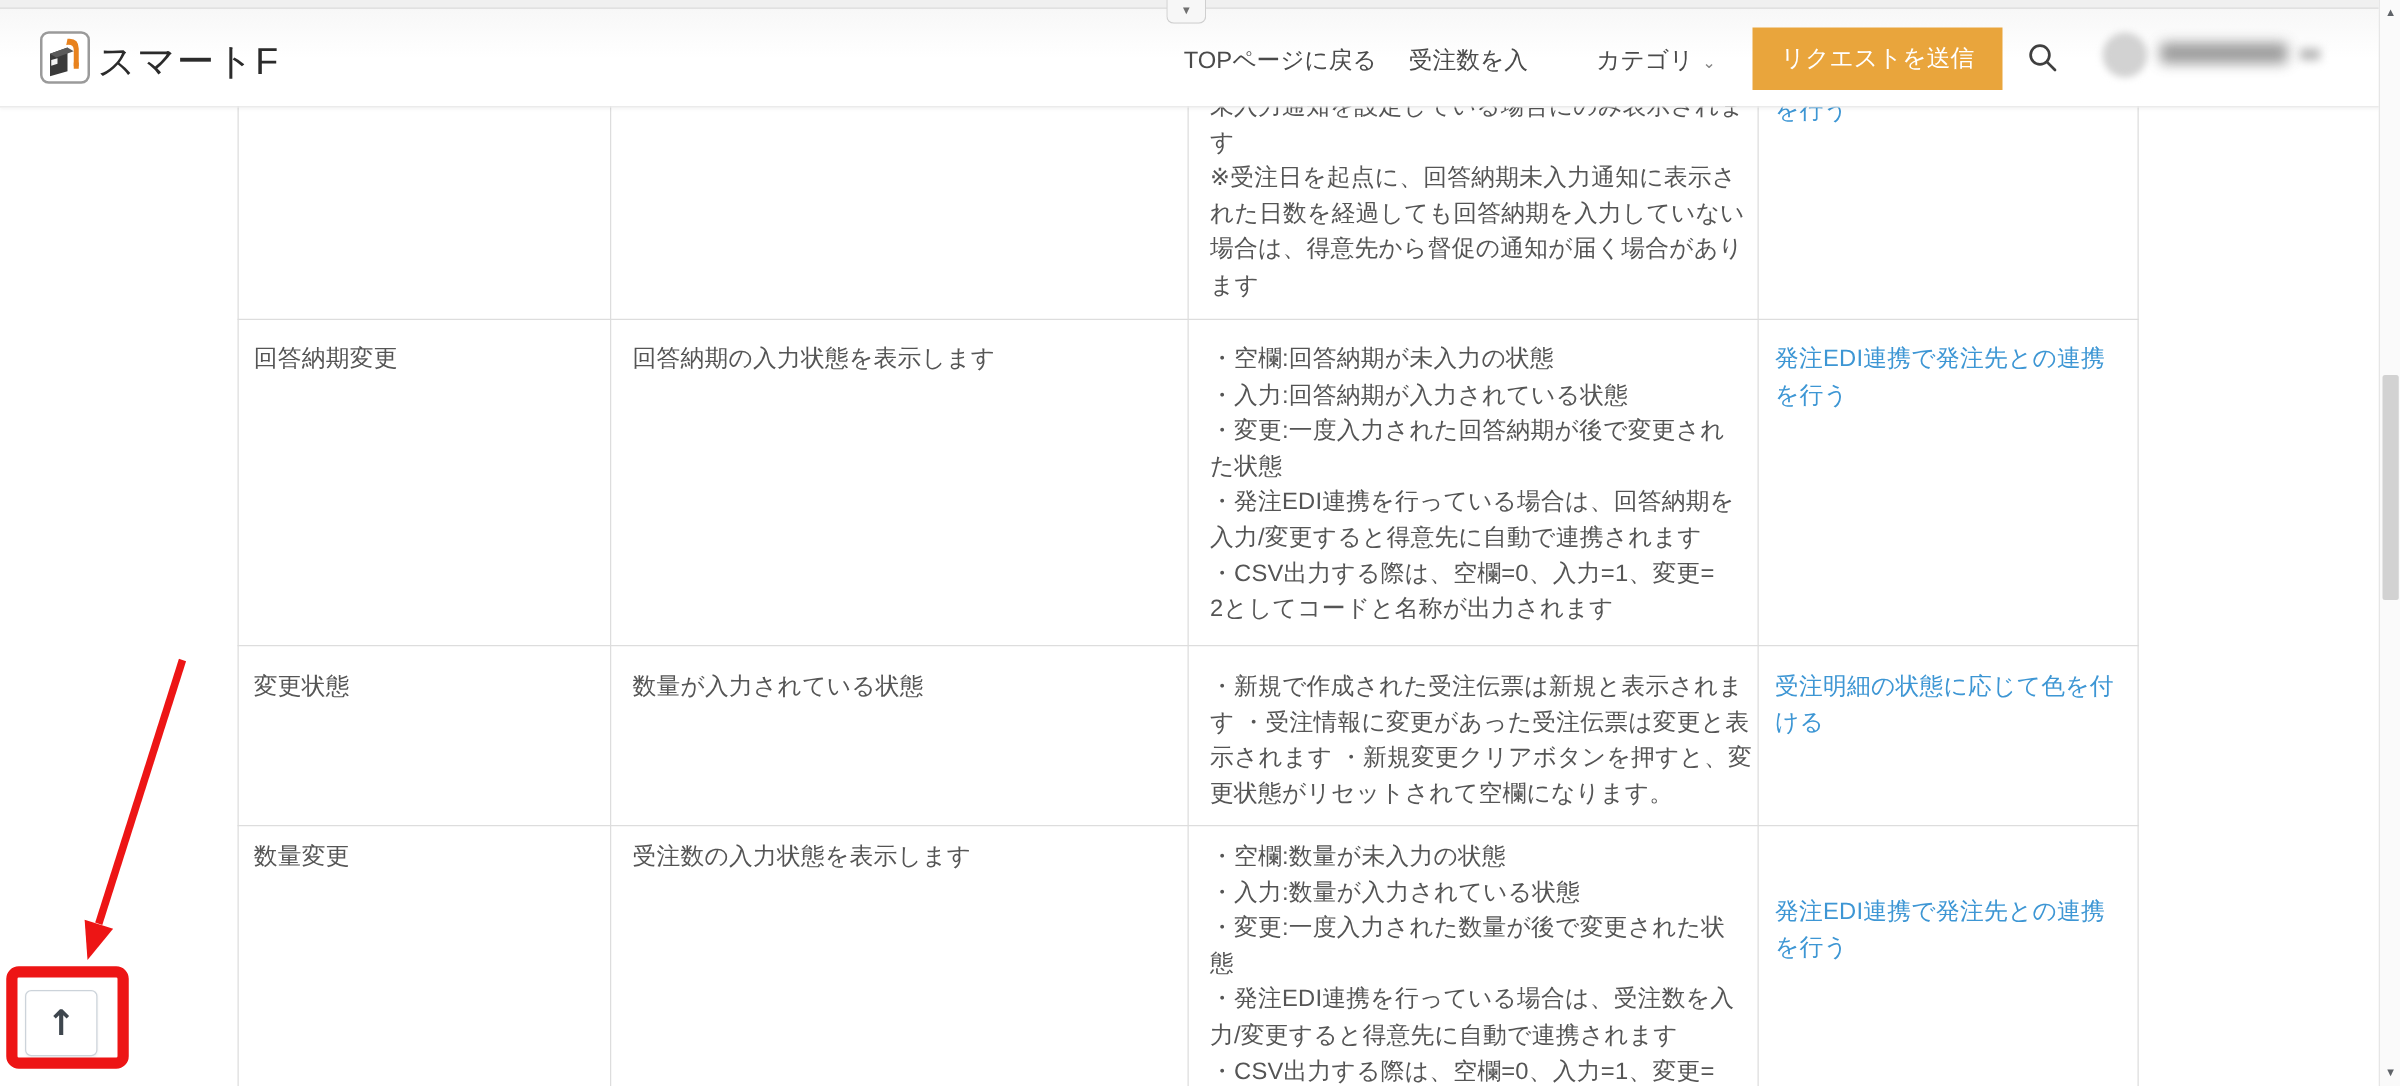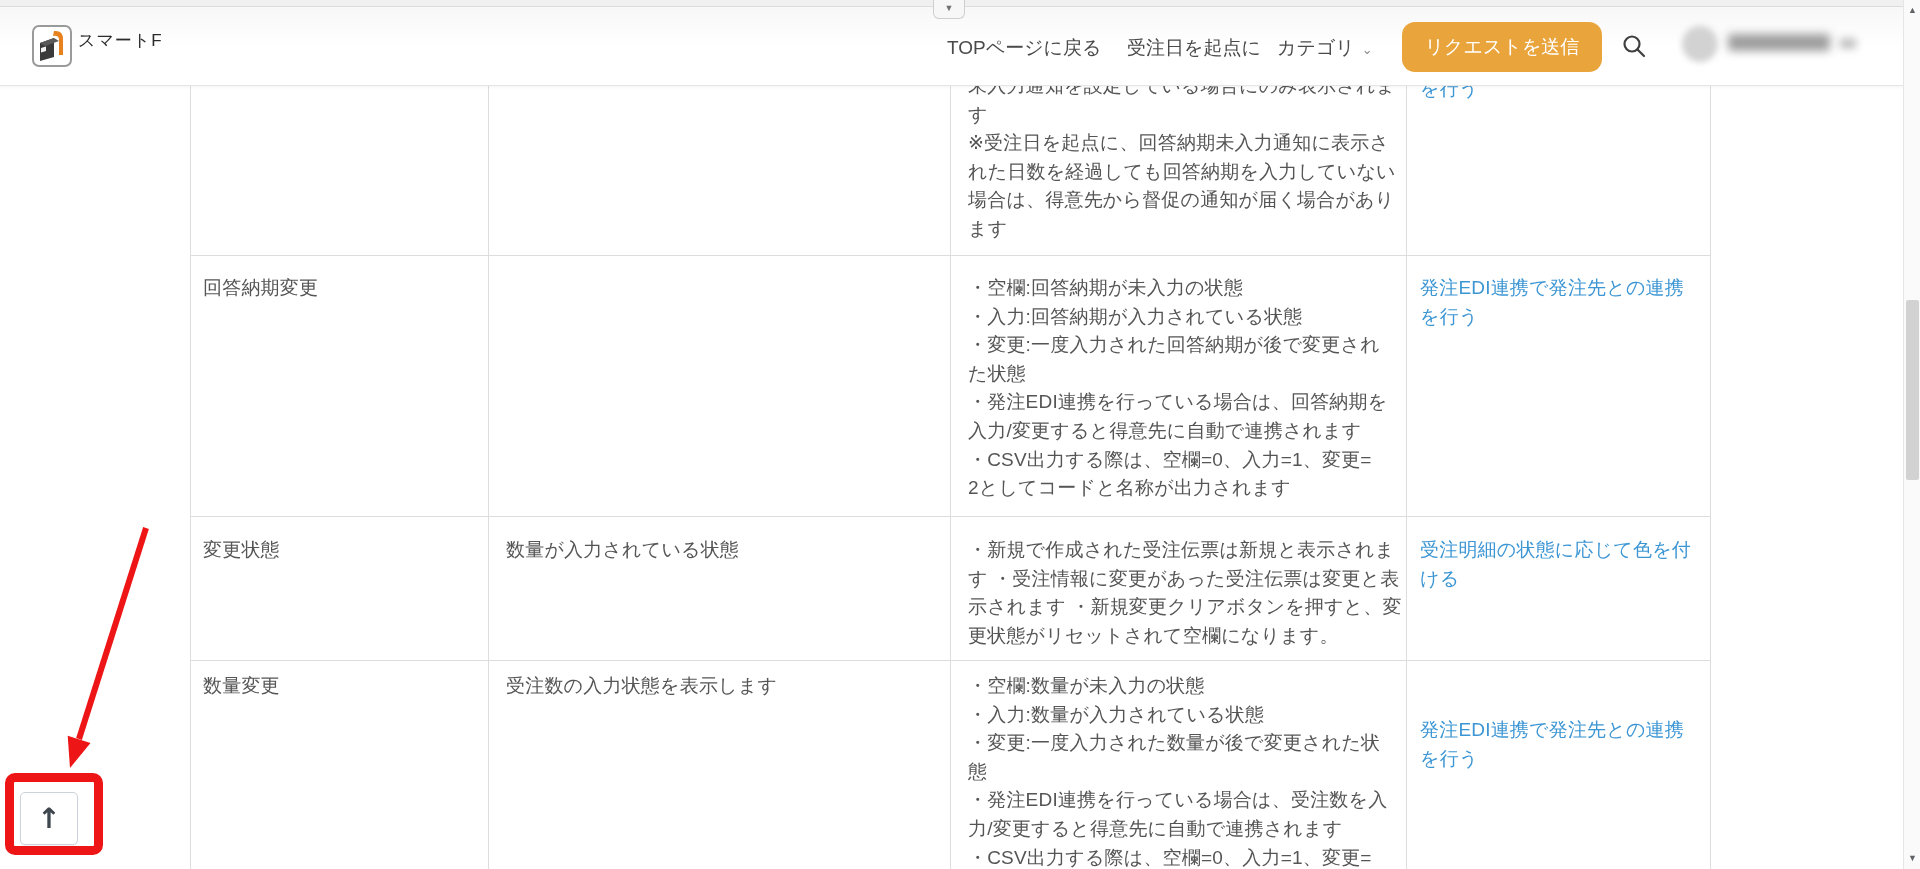--- a/index.html
+++ b/index.html
@@ -21,26 +21,26 @@
     border-bottom:1px solid #e5e5e5; box-shadow:0 1px 3px rgba(0,0,0,.05); }
   .topstrip { position:absolute; left:0; top:0; width:1920px; height:7px;
     background:#f0f0f0; border-bottom:1px solid #dcdcdc; }
   .admin-tab { position:absolute; left:933px; top:0; width:32px; height:19px;
     background:#f7f7f7; border:1px solid #cfcfcf; border-top:none;
     border-radius:0 0 6px 6px; text-align:center; font-size:9px; line-height:17px;
     color:#707070; cursor:pointer; }
   .logo-box { position:absolute; left:32px; top:25px; width:40px; height:42px;
     background:#fff; border:2px solid #9a9a9a; border-radius:7px;
     display:flex; align-items:center; justify-content:center; }
-  .brand { position:absolute; left:78px; top:29px; font-size:17px; color:#2b2b2b;
+  .brand { position:absolute; left:78px; top:29px; font-size:30px; color:#2b2b2b;
     font-weight:500; letter-spacing:1px; }
   .nav-item { position:absolute; top:35px; font-size:19px; color:#4a4a4a; cursor:pointer; }
   .nav-chevron { font-size:13px; color:#888; margin-left:7px; }
   .req-btn { position:absolute; left:1402px; top:22px; width:200px; height:50px;
-    background:#e9a53c; border:none; border-radius:13px; color:#fff; font-size:19px;
+    background:#e9a53c; border:none; border-radius:0; color:#fff; font-size:19px;
     font-family:inherit; cursor:pointer; }
   .search-btn { position:absolute; left:1618px; top:31px; width:32px; height:32px;
     background:none; border:none; cursor:pointer; }
   .avatar { position:absolute; left:1682px; top:26px; width:36px; height:36px;
     border-radius:50%; background:#d2d2d2; filter:blur(3px); cursor:pointer; }
   .user-name-blur { position:absolute; left:1728px; top:34px; width:102px; height:17px;
     border-radius:3px; background:#858585; filter:blur(5px); opacity:.8; }
   .user-chevron-blur { position:absolute; left:1840px; top:39px; width:16px; height:9px;
     background:#b5b5b5; filter:blur(4px); }
 
@@ -82,20 +82,21 @@
   <div class="cell" style="left:968px; top:72px; width:450px;">未入力通知を設定している場合にのみ表示されま
 す
 ※受注日を起点に、回答納期未入力通知に表示さ
 れた日数を経過しても回答納期を入力していない
 場合は、得意先から督促の通知が届く場合があり
 ます</div>
   <a class="cell cell-link" style="left:1420px; top:46px; width:290px;">発注EDI連携で発注先との連携
 を行う</a>
 
   <div class="cell" style="left:203px; top:274px; width:270px;">回答納期変更</div>
+  <div class="cell" style="left:506px; top:274px; width:430px;">回答納期の入力状態を表示します</div>
   <div class="cell" style="left:968px; top:274px; width:450px;">・空欄:回答納期が未入力の状態
 ・入力:回答納期が入力されている状態
 ・変更:一度入力された回答納期が後で変更され
 た状態
 ・発注EDI連携を行っている場合は、回答納期を
 入力/変更すると得意先に自動で連携されます
 ・CSV出力する際は、空欄=0、入力=1、変更=
 2としてコードと名称が出力されます</div>
   <a class="cell cell-link" style="left:1420px; top:274px; width:290px;">発注EDI連携で発注先との連携
 を行う</a>
@@ -132,21 +133,21 @@
         <path d="M16,1 q9,-1 9,8 v14 h-4 v-13 q0,-5 -6,-4 z" fill="#e8821e"></path>
         <rect x="21" y="20" width="4" height="5" fill="#e8821e"></rect>
         <polygon points="2,13 16,8 16,27 2,31" fill="#3a3a3a"></polygon>
         <polygon points="2,13 16,8 21,11 7,16" fill="#5a5a5a"></polygon>
         <polygon points="3,18 8,16.5 8,21 3,22.5" fill="#f2f2f2"></polygon>
       </svg>
     </div>
     <div class="brand">スマートF</div>
 
     <div class="nav-item" style="left:927px;margin-left:20px;">TOPページに戻る</div>
-    <div class="nav-item" style="left:1127px;">受注日を起点に</div>
+    <div class="nav-item" style="left:1127px;">受注数を入</div>
     <div class="nav-item" style="left:1277px;">
       <span>カテゴリ</span><span class="nav-chevron">⌄</span>
     </div>
 
     <button class="req-btn">リクエストを送信</button>
 
     <button class="search-btn">
       <svg width="26" height="26" viewBox="0 0 26 26">
         <circle cx="11" cy="11" r="7.5" fill="none" stroke="#3f3f3f" stroke-width="2.2"></circle>
         <line x1="16.5" y1="16.5" x2="23" y2="23" stroke="#3f3f3f" stroke-width="2.2" stroke-linecap="round"></line>

